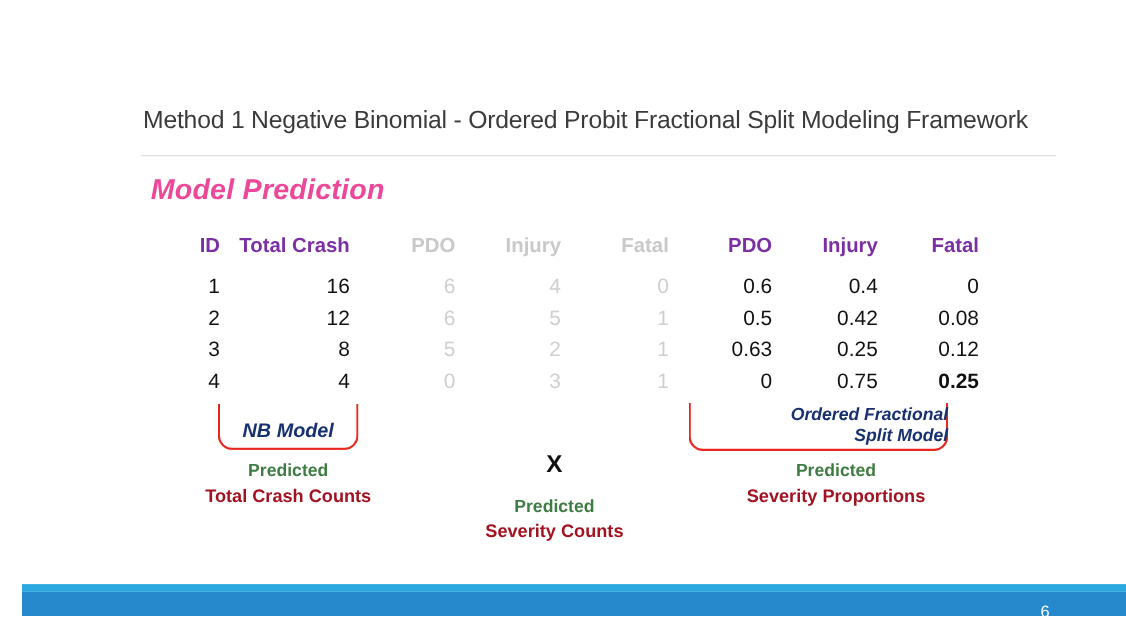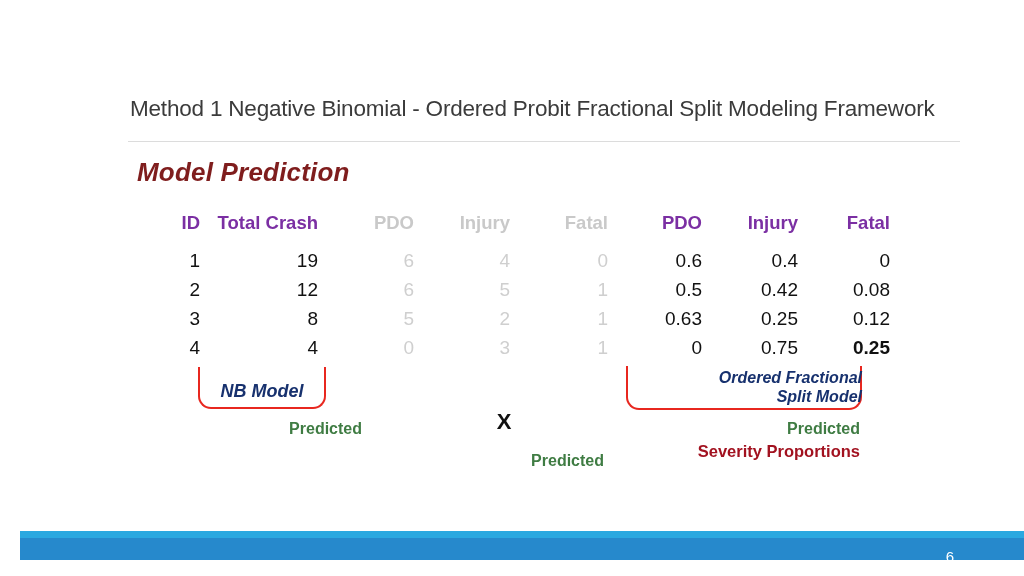--- a/index.html
+++ b/index.html
@@ -40,21 +40,21 @@
   }
 
   
   #section-heading {
     position: absolute;
     left: 117px;
     top: 157px;
     font-size: 26px;
     font-style: italic;
     font-weight: bold;
-    color: #7f1d1d;
+    color: #ec4899;
     letter-spacing: 0.2px;
   }
 
   
   #data-table {
     position: absolute;
     left: 118px;
     top: 206px;
     border-collapse: collapse;
   }
@@ -131,21 +131,21 @@
     left: 606px;
     top: 368px;
     width: 236px;
     font-size: 16px;
     text-align: right;
   }
 
   
   .caption {
     position: absolute;
-    text-align: right;
+    text-align: center;
     font-weight: bold;
   }
   .caption .cap-top {
     color: #3f7c43;
     font-size: 16px;
     line-height: 22px;
     display: block;
   }
   .caption .cap-bottom {
     color: #a21220;
@@ -214,21 +214,21 @@
         <th class="col-muted w-mid2">Injury</th>
         <th class="col-muted w-mid3">Fatal</th>
         <th class="col-active w-p1">PDO</th>
         <th class="col-active w-p2">Injury</th>
         <th class="col-active w-p3">Fatal</th>
       </tr>
     </thead>
     <tbody>
       <tr>
         <td class="col-active">1</td>
-        <td class="col-active">19</td>
+        <td class="col-active">16</td>
         <td class="col-muted">6</td>
         <td class="col-muted">4</td>
         <td class="col-muted">0</td>
         <td class="col-active">0.6</td>
         <td class="col-active">0.4</td>
         <td class="col-active">0</td>
       </tr>
       <tr>
         <td class="col-active">2</td>
         <td class="col-active">12</td>
@@ -259,25 +259,27 @@
         <td class="col-active">0.75</td>
         <td class="col-active cell-bold">0.25</td>
       </tr>
     </tbody>
   </table>
 
   <div id="bracket-left" class="bracket"></div>
   <div id="label-nb" class="bracket-label">NB Model</div>
   <div id="caption-left" class="caption">
     <span class="cap-top">Predicted</span>
+    <span class="cap-bottom">Total Crash Counts</span>
   </div>
 
   <div id="multiply-symbol">X</div>
   <div id="caption-center" class="caption">
     <span class="cap-top">Predicted</span>
+    <span class="cap-bottom">Severity Counts</span>
   </div>
 
   <div id="bracket-right" class="bracket"></div>
   <div id="label-ofs" class="bracket-label">
     <span>Ordered Fractional</span><br>
     <span>Split Model</span>
   </div>
   <div id="caption-right" class="caption">
     <span class="cap-top">Predicted</span>
     <span class="cap-bottom">Severity Proportions</span>

